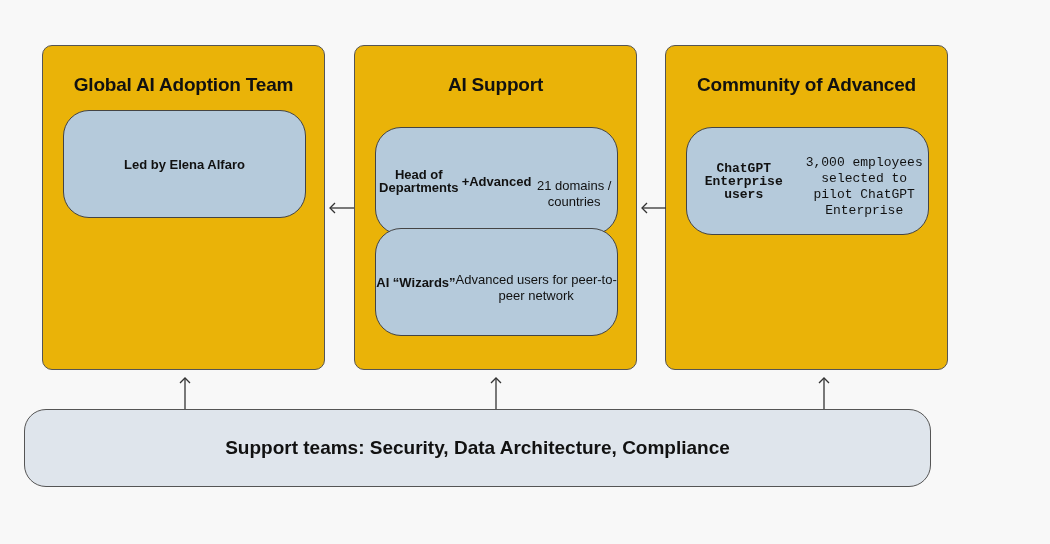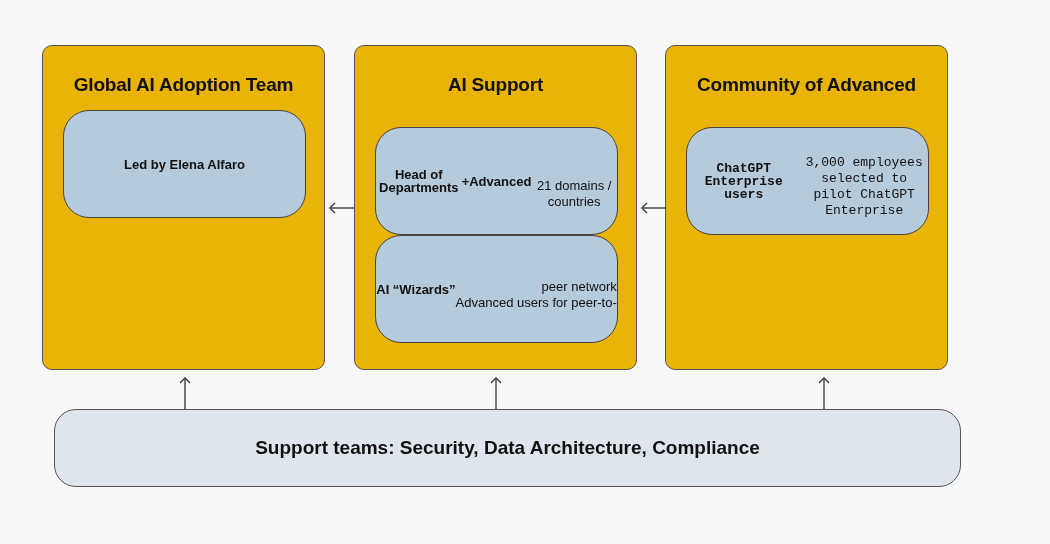--- a/index.html
+++ b/index.html
@@ -23,21 +23,21 @@
     position: absolute; left: 20px; width: 243px; height: 108px;
     background: #b5cadb; border: 1.5px solid #444; border-radius: 26px;
     box-sizing: border-box; display: flex; flex-direction: row;
     align-items: center; justify-content: center; text-align: center;
     font-size: 13px;
   }
   .card .h { font-weight: bold; font-size: 13px; line-height: 13px; }
   .card .d { margin-top: 12px; line-height: 16px; }
   .arrow { position: absolute; }
   .support {
-    position: absolute; left: 54px; top: 409px; width: 907px; height: 78px;
+    position: absolute; left: 24px; top: 409px; width: 907px; height: 78px;
     background: #dfe5ec; border: 1.5px solid #555; border-radius: 22px;
     box-sizing: border-box; display: flex; align-items: center; justify-content: center;
     font-size: 19px; font-weight: bold;
   }
 </style>
 </head>
 <body>
 
 <div class="col" style="left:42px;">
   <div class="col-title">Global AI Adoption Team</div>
@@ -47,25 +47,25 @@
 </div>
 
 <div class="col" style="left:354px;">
   <div class="col-title">AI Support</div>
   <div class="card" style="top:81px;">
     <div class="h">Head of Departments</div>
     <div class="h">+</div>
     <div class="h">Advanced</div>
     <div class="d" style="margin-top:26px;">21 domains / countries</div>
   </div>
-  <div class="card" style="top:189px;text-align:right;">
+  <div class="card" style="top:182px;">
     <div class="h">AI “Wizards”</div>
     <div class="d">
+      <div>Advanced users for peer-to-</div>
       <div>peer network</div>
-      <div>Advanced users for peer-to-</div>
     </div>
   </div>
 </div>
 
 <div class="col" style="left:665px;">
   <div class="col-title">Community of Advanced</div>
   <div class="card" style="top:81px;font-family:Liberation Mono, monospace;">
     <div class="h">ChatGPT Enterprise users</div>
     <div class="d" style="">
       <div>3,000 employees selected to</div>

